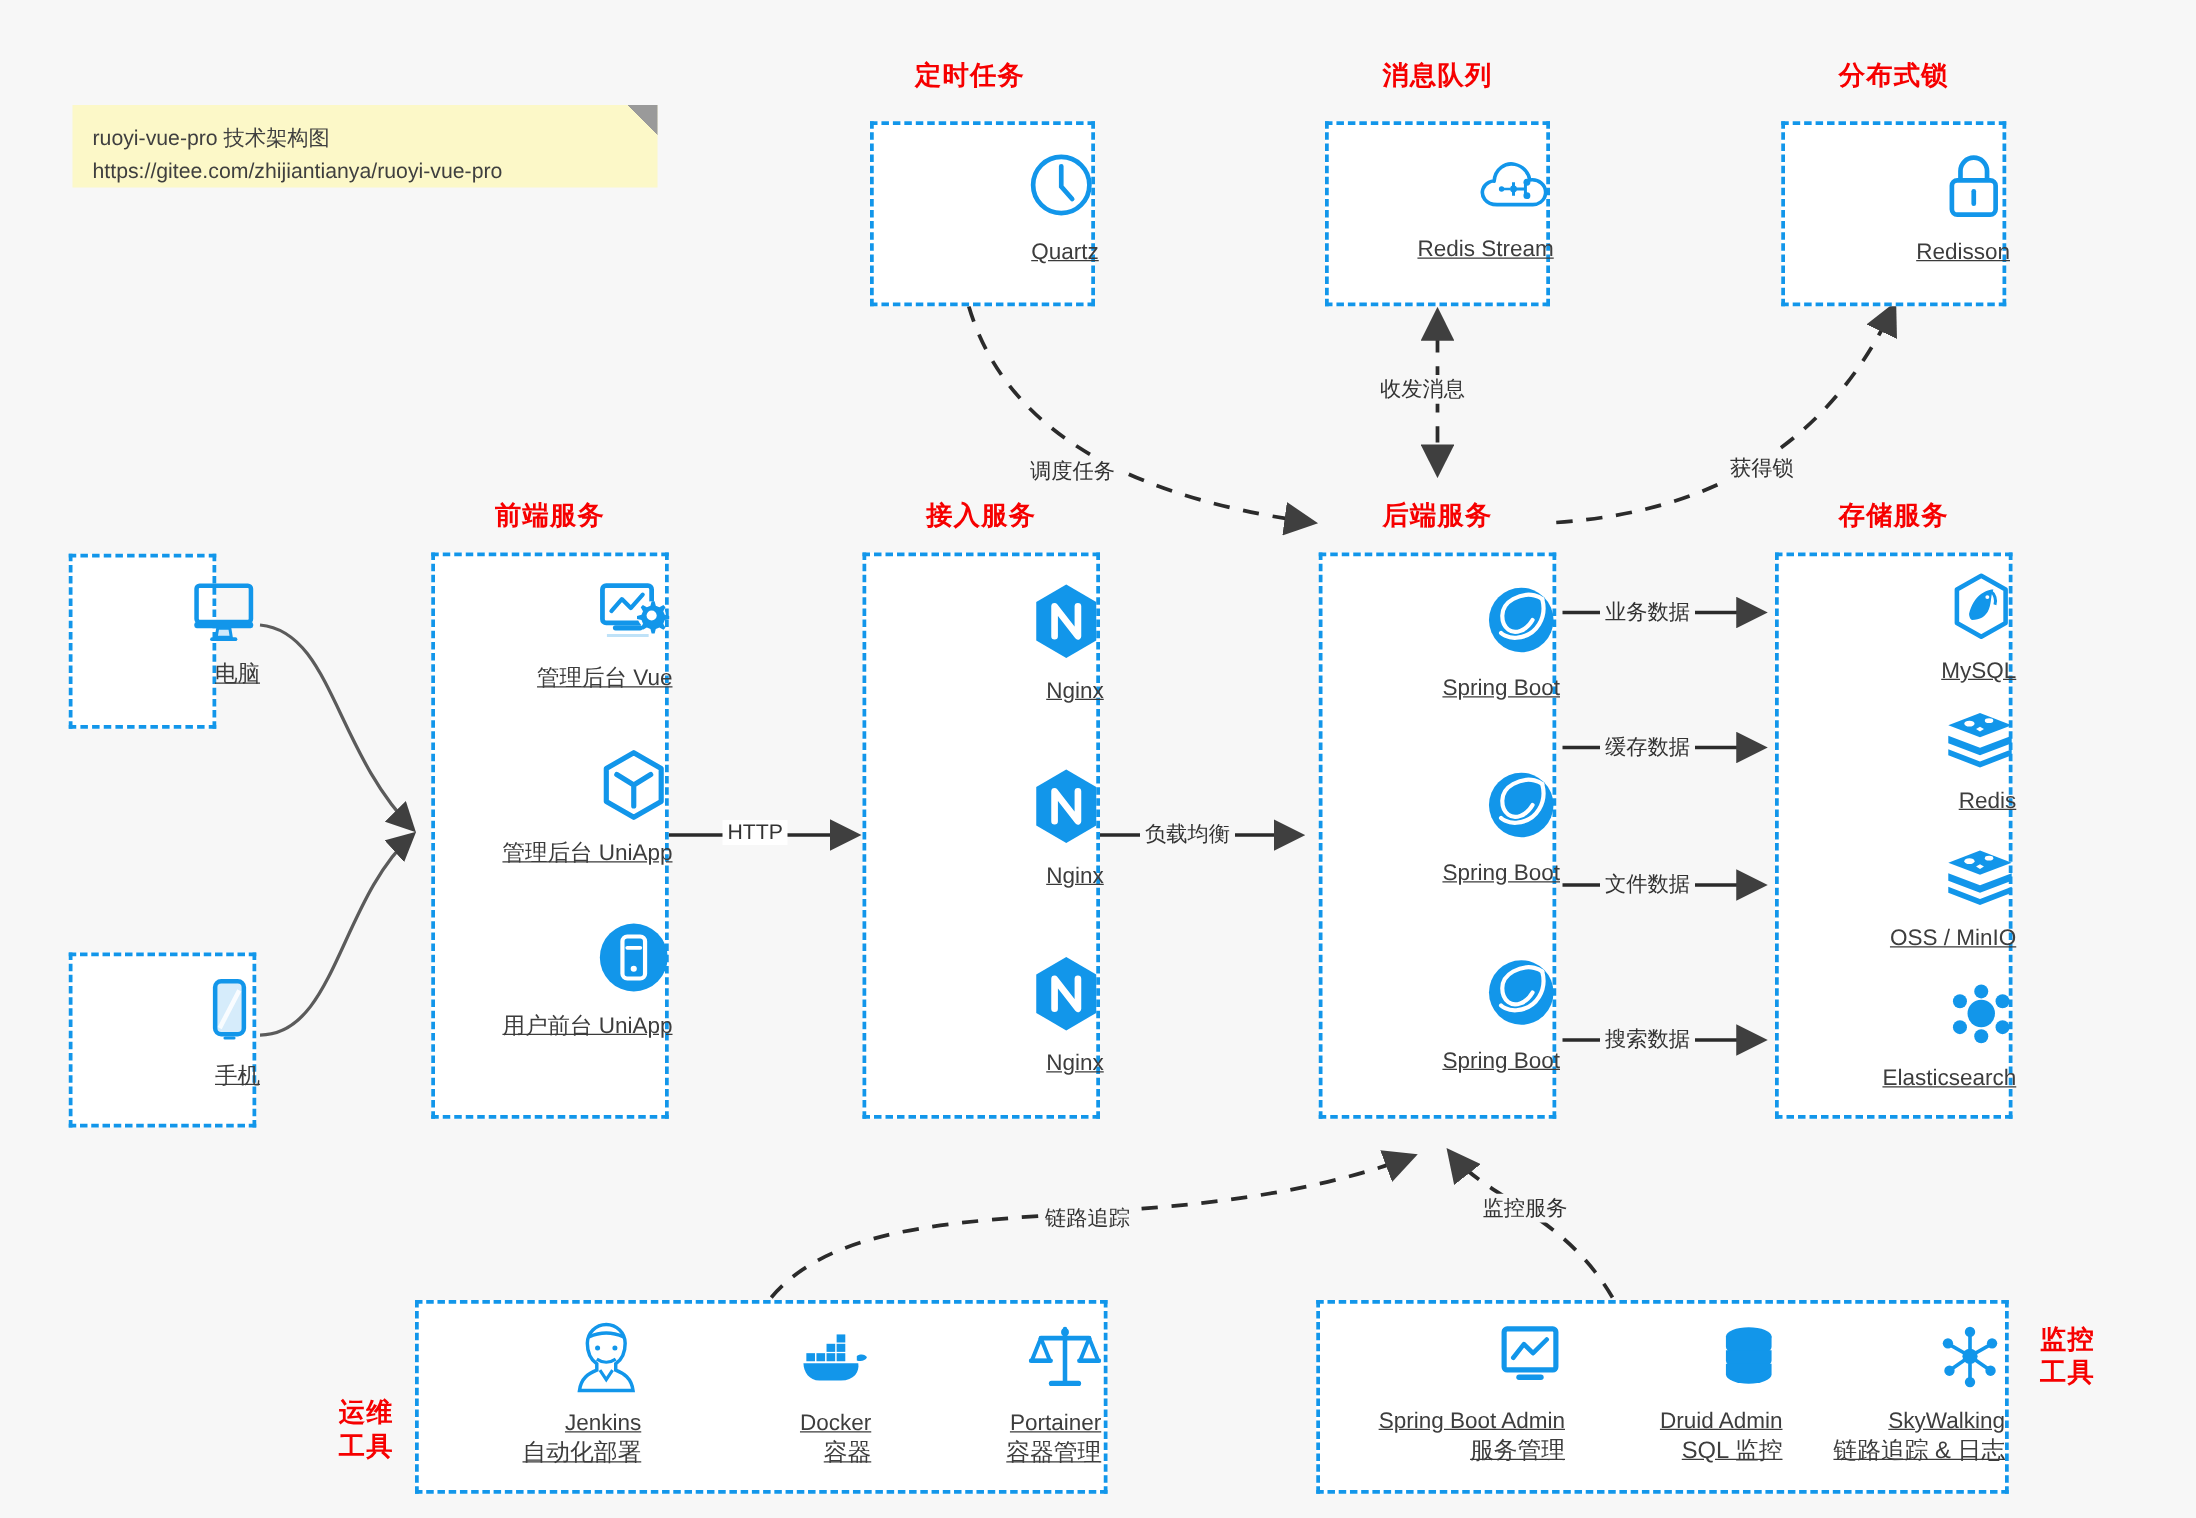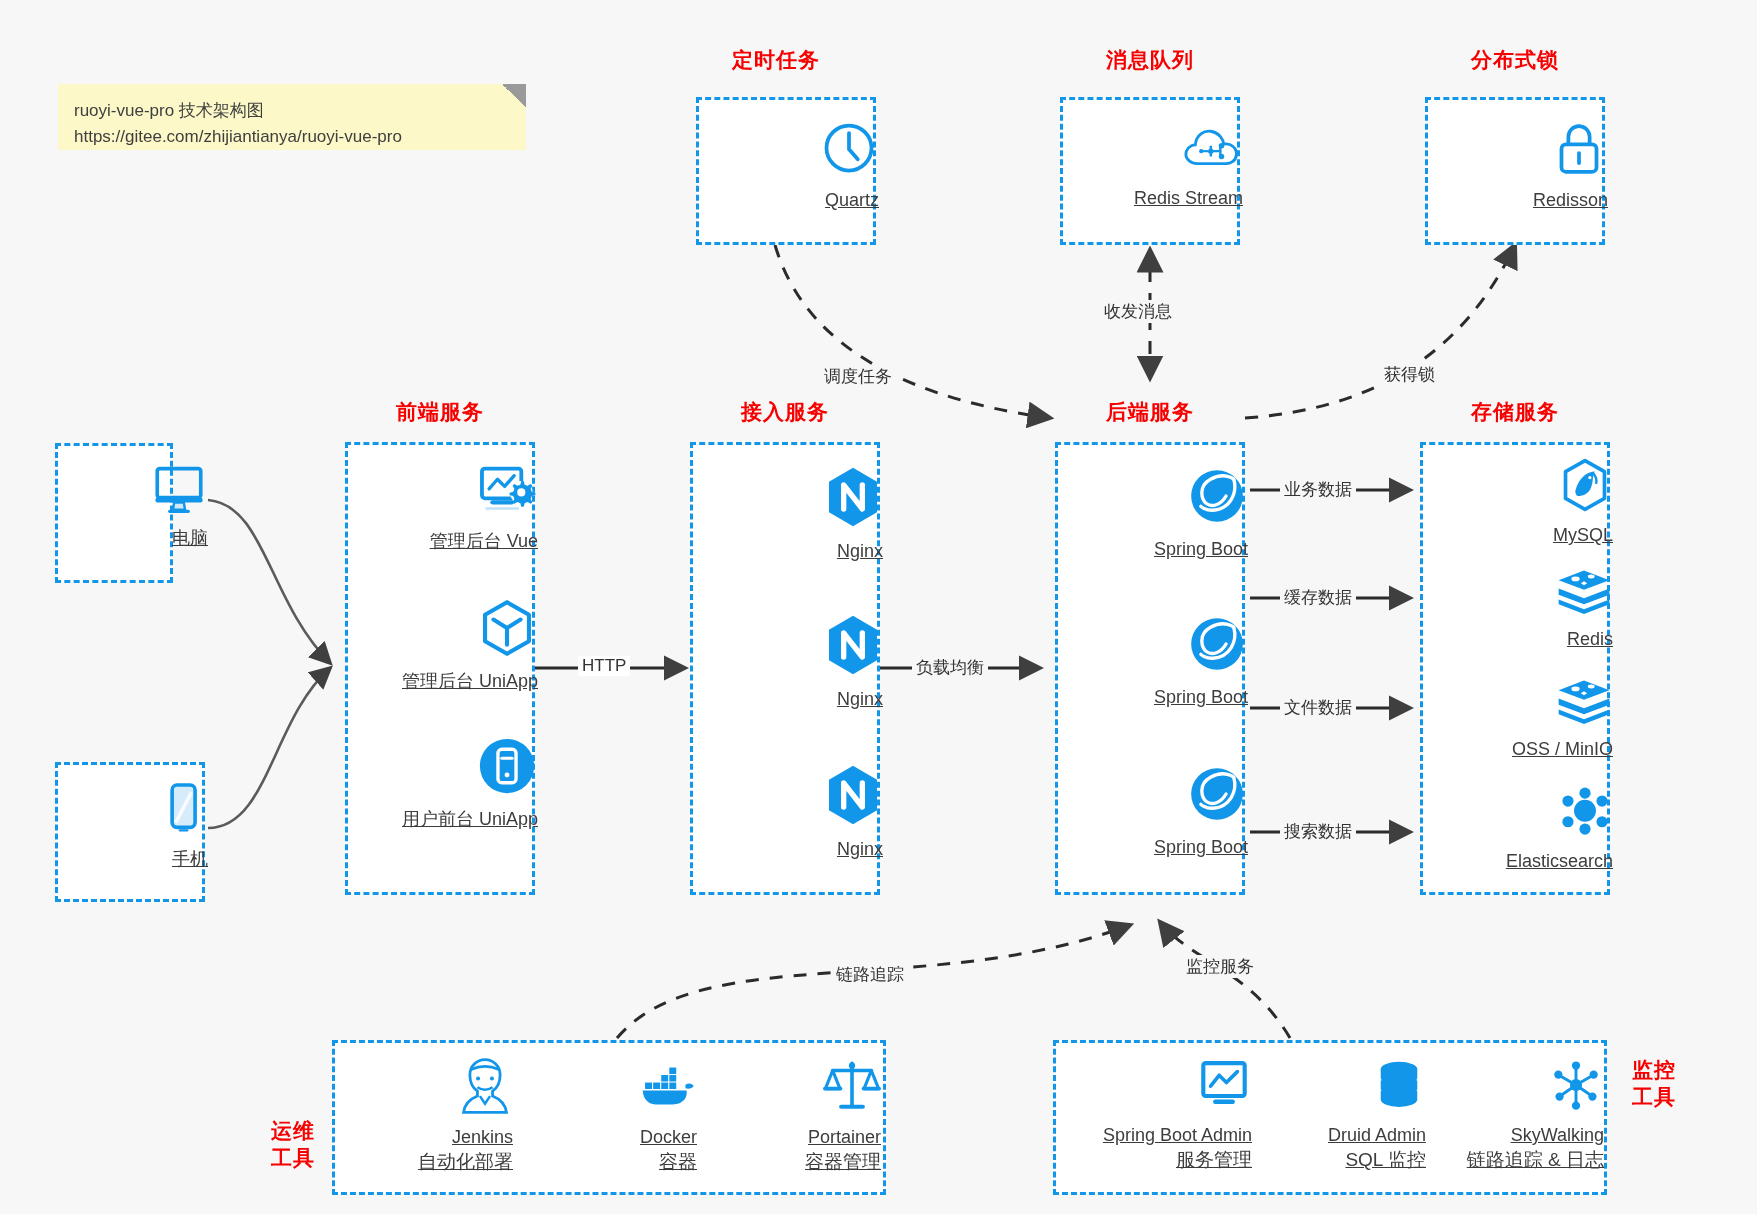--- a/index.html
+++ b/index.html
@@ -384,21 +384,21 @@
           <path d="M33.5 27 h13" stroke="#1296ea" stroke-width="3" stroke-linecap="round"></path>
           <path d="M15 42 h18" stroke="#1296ea" stroke-width="3.4" stroke-linecap="round"></path>
           <circle cx="24" cy="8" r="2.6" fill="#1296ea"></circle>
         </svg>
       </span>
       <span class="cap">Portainer</span>
       <span class="cap2">容器管理</span>
     </div>
   </div>
 
-  <div class="grp-title side" style="left:1618px;top:1058px;width:72px;font-family:Liberation Mono, monospace;">
+  <div class="grp-title side" style="left:1618px;top:1058px;width:72px;">
     <div>监控</div>
     <div>工具</div>
   </div>
   <div class="grp" style="left:1053px;top:1040px;width:554px;height:155px;">
     <div class="node" style="left:6px;top:14px;width:190px;">
       <span class="ico">
         <svg width="56" height="56" viewBox="0 0 46 46">
           <rect x="6" y="5" width="34" height="27" rx="2" fill="none" stroke="#1296ea" stroke-width="3.4"></rect>
           <path d="M12 24 L19 15 L25 21 L34 12" fill="none" stroke="#1296ea" stroke-width="3" stroke-linecap="round" stroke-linejoin="round"></path>
           <rect x="14" y="35" width="18" height="3.6" rx="1.8" fill="#1296ea"></rect>

